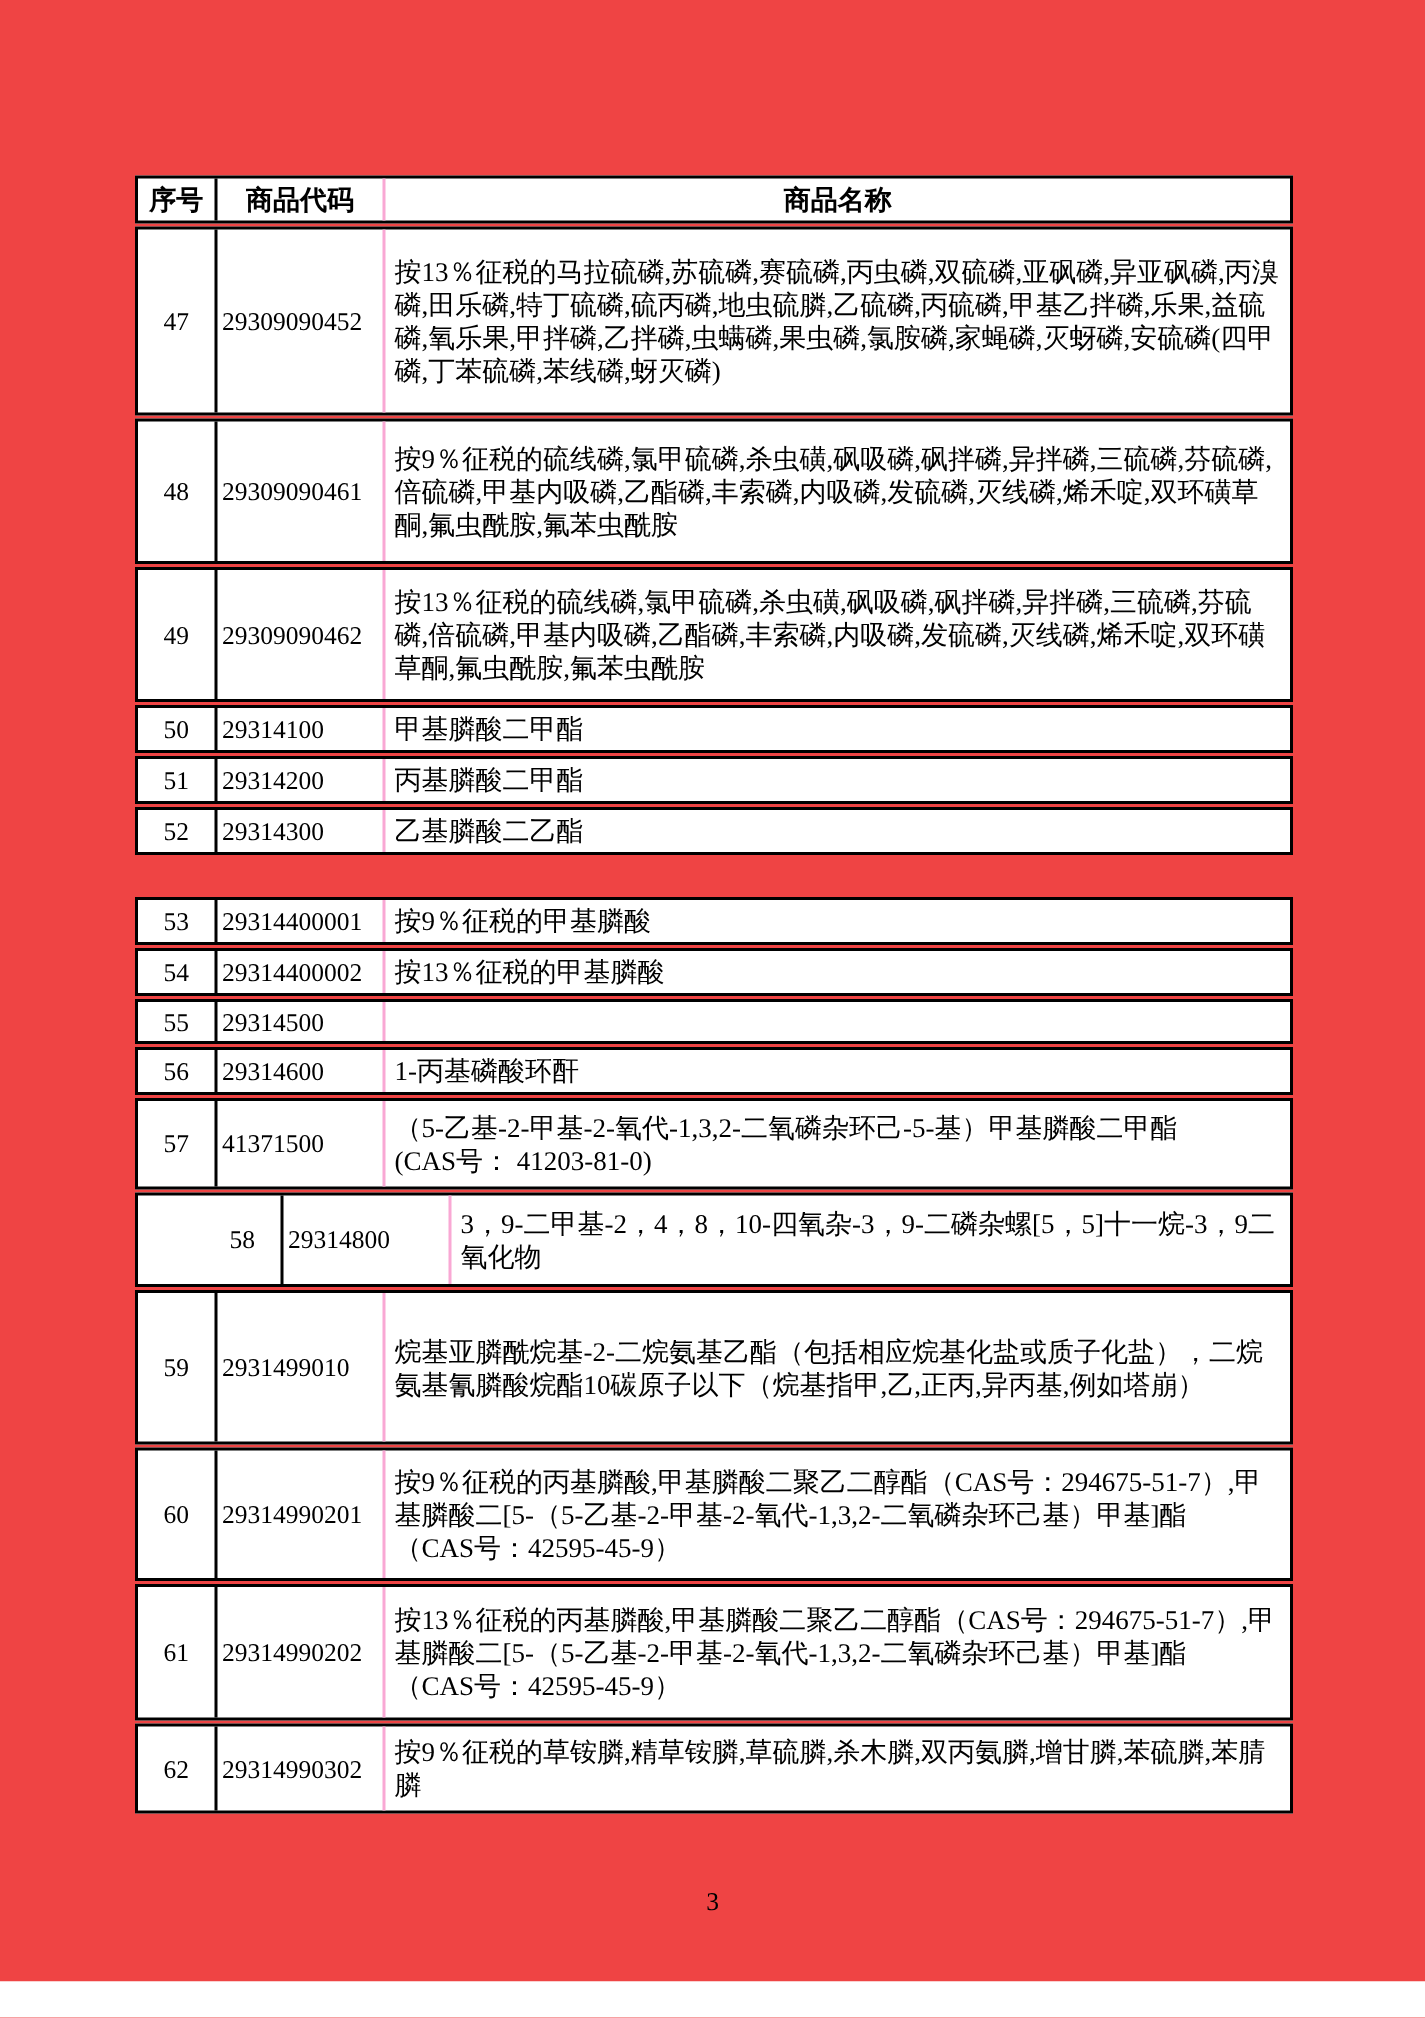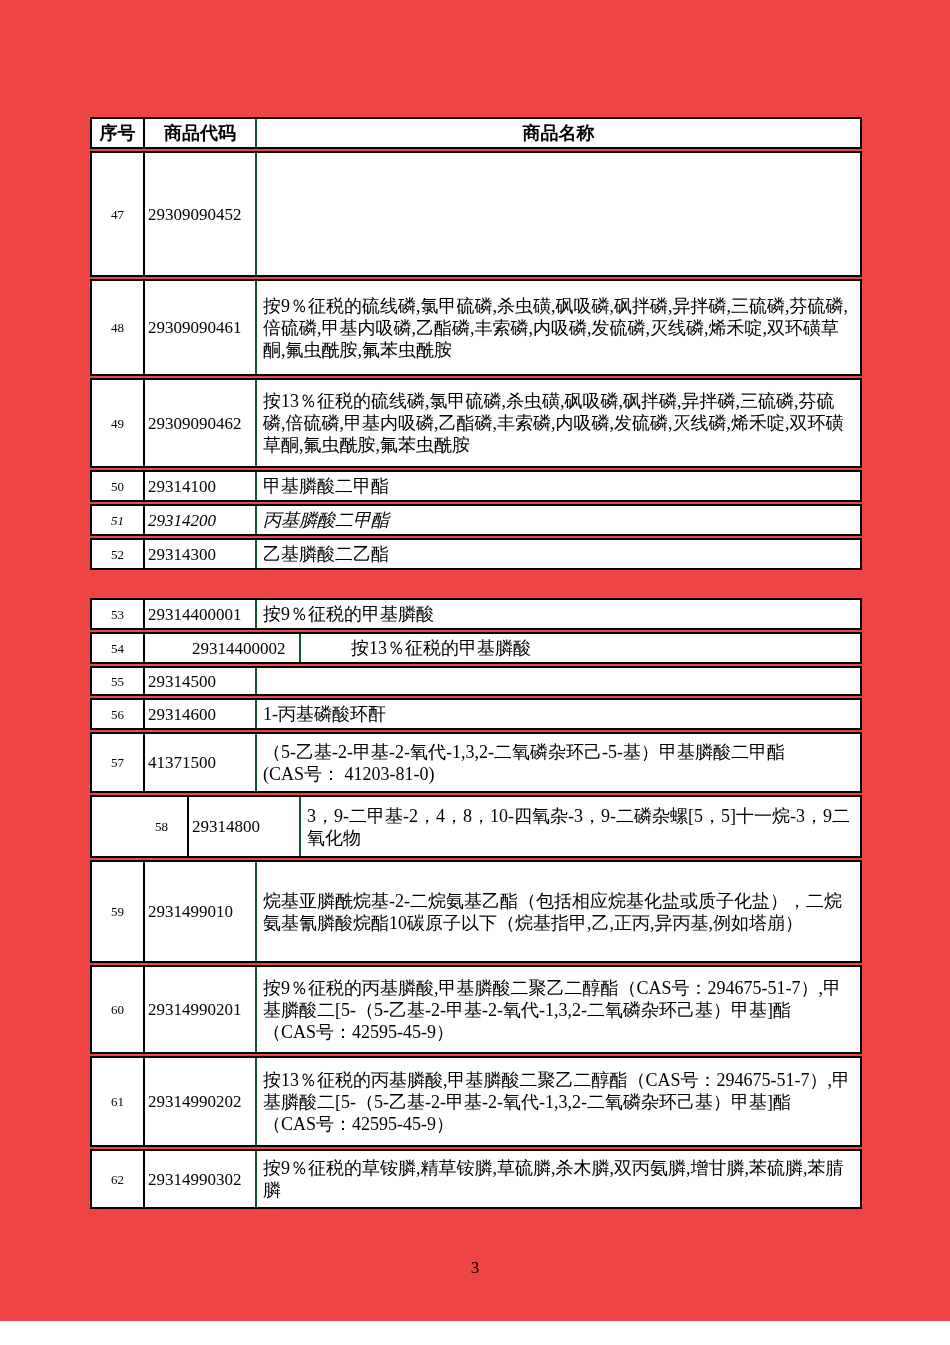--- a/index.html
+++ b/index.html
@@ -35,27 +35,27 @@
     min-height: 29px;
   }
   .c1 {
     width: 53px;
     flex: 0 0 53px;
     border-right: 2px solid #000;
     display: flex;
     align-items: center;
     justify-content: center;
     box-sizing: border-box;
-    font-size: 13px;
+    font-size: 17px;
     line-height: 21px;
   }
   .c2 {
     width: 112px;
     flex: 0 0 112px;
-    border-right: 2px solid #14532d;
+    border-right: 2px solid #f9a8d4;
     display: flex;
     align-items: center;
     box-sizing: border-box;
     padding-left: 3px;
     font-size: 17px;
     line-height: 21px;
   }
   .c3 {
     flex: 1 1 auto;
     display: flex;
@@ -87,52 +87,53 @@
   <div class="tbl">
     <div class="row header">
       <div class="c1">序号</div>
       <div class="c2">商品代码</div>
       <div class="c3">商品名称</div>
     </div>
     <div id="tbody">
         <div class="row" style="min-height: 126px;">
           <div class="c1">47</div>
           <div class="c2">29309090452</div>
+          <div class="c3">按13％征税的马拉硫磷,苏硫磷,赛硫磷,丙虫磷,双硫磷,亚砜磷,异亚砜磷,丙溴磷,田乐磷,特丁硫磷,硫丙磷,地虫硫膦,乙硫磷,丙硫磷,甲基乙拌磷,乐果,益硫磷,氧乐果,甲拌磷,乙拌磷,虫螨磷,果虫磷,氯胺磷,家蝇磷,灭蚜磷,安硫磷(四甲磷,丁苯硫磷,苯线磷,蚜灭磷)</div>
         </div>
         <div class="row" style="min-height: 97px;">
           <div class="c1">48</div>
           <div class="c2">29309090461</div>
           <div class="c3">按9％征税的硫线磷,氯甲硫磷,杀虫磺,砜吸磷,砜拌磷,异拌磷,三硫磷,芬硫磷,倍硫磷,甲基内吸磷,乙酯磷,丰索磷,内吸磷,发硫磷,灭线磷,烯禾啶,双环磺草酮,氟虫酰胺,氟苯虫酰胺</div>
         </div>
         <div class="row" style="min-height: 90px;">
           <div class="c1">49</div>
           <div class="c2">29309090462</div>
           <div class="c3">按13％征税的硫线磷,氯甲硫磷,杀虫磺,砜吸磷,砜拌磷,异拌磷,三硫磷,芬硫磷,倍硫磷,甲基内吸磷,乙酯磷,丰索磷,内吸磷,发硫磷,灭线磷,烯禾啶,双环磺草酮,氟虫酰胺,氟苯虫酰胺</div>
         </div>
         <div class="row" style="min-height: 30px;">
           <div class="c1">50</div>
           <div class="c2">29314100</div>
           <div class="c3">甲基膦酸二甲酯</div>
         </div>
-        <div class="row" style="min-height: 30px; font-style: italic;">
+        <div class="row" style="min-height: 30px;">
           <div class="c1">51</div>
           <div class="c2">29314200</div>
           <div class="c3">丙基膦酸二甲酯</div>
         </div>
         <div class="row" style="min-height: 30px;">
           <div class="c1">52</div>
           <div class="c2">29314300</div>
           <div class="c3">乙基膦酸二乙酯</div>
         </div>
         <div class="row" style="min-height: 30px; margin-top: 28px;">
           <div class="c1">53</div>
           <div class="c2">29314400001</div>
           <div class="c3">按9％征税的甲基膦酸</div>
         </div>
-        <div class="row" style="min-height: 30px; gap: 44px;">
+        <div class="row" style="min-height: 30px;">
           <div class="c1">54</div>
           <div class="c2">29314400002</div>
           <div class="c3">按13％征税的甲基膦酸</div>
         </div>
         <div class="row" style="min-height: 30px;">
           <div class="c1">55</div>
           <div class="c2">29314500</div>
         </div>
         <div class="row" style="min-height: 30px;">
           <div class="c1">56</div>

